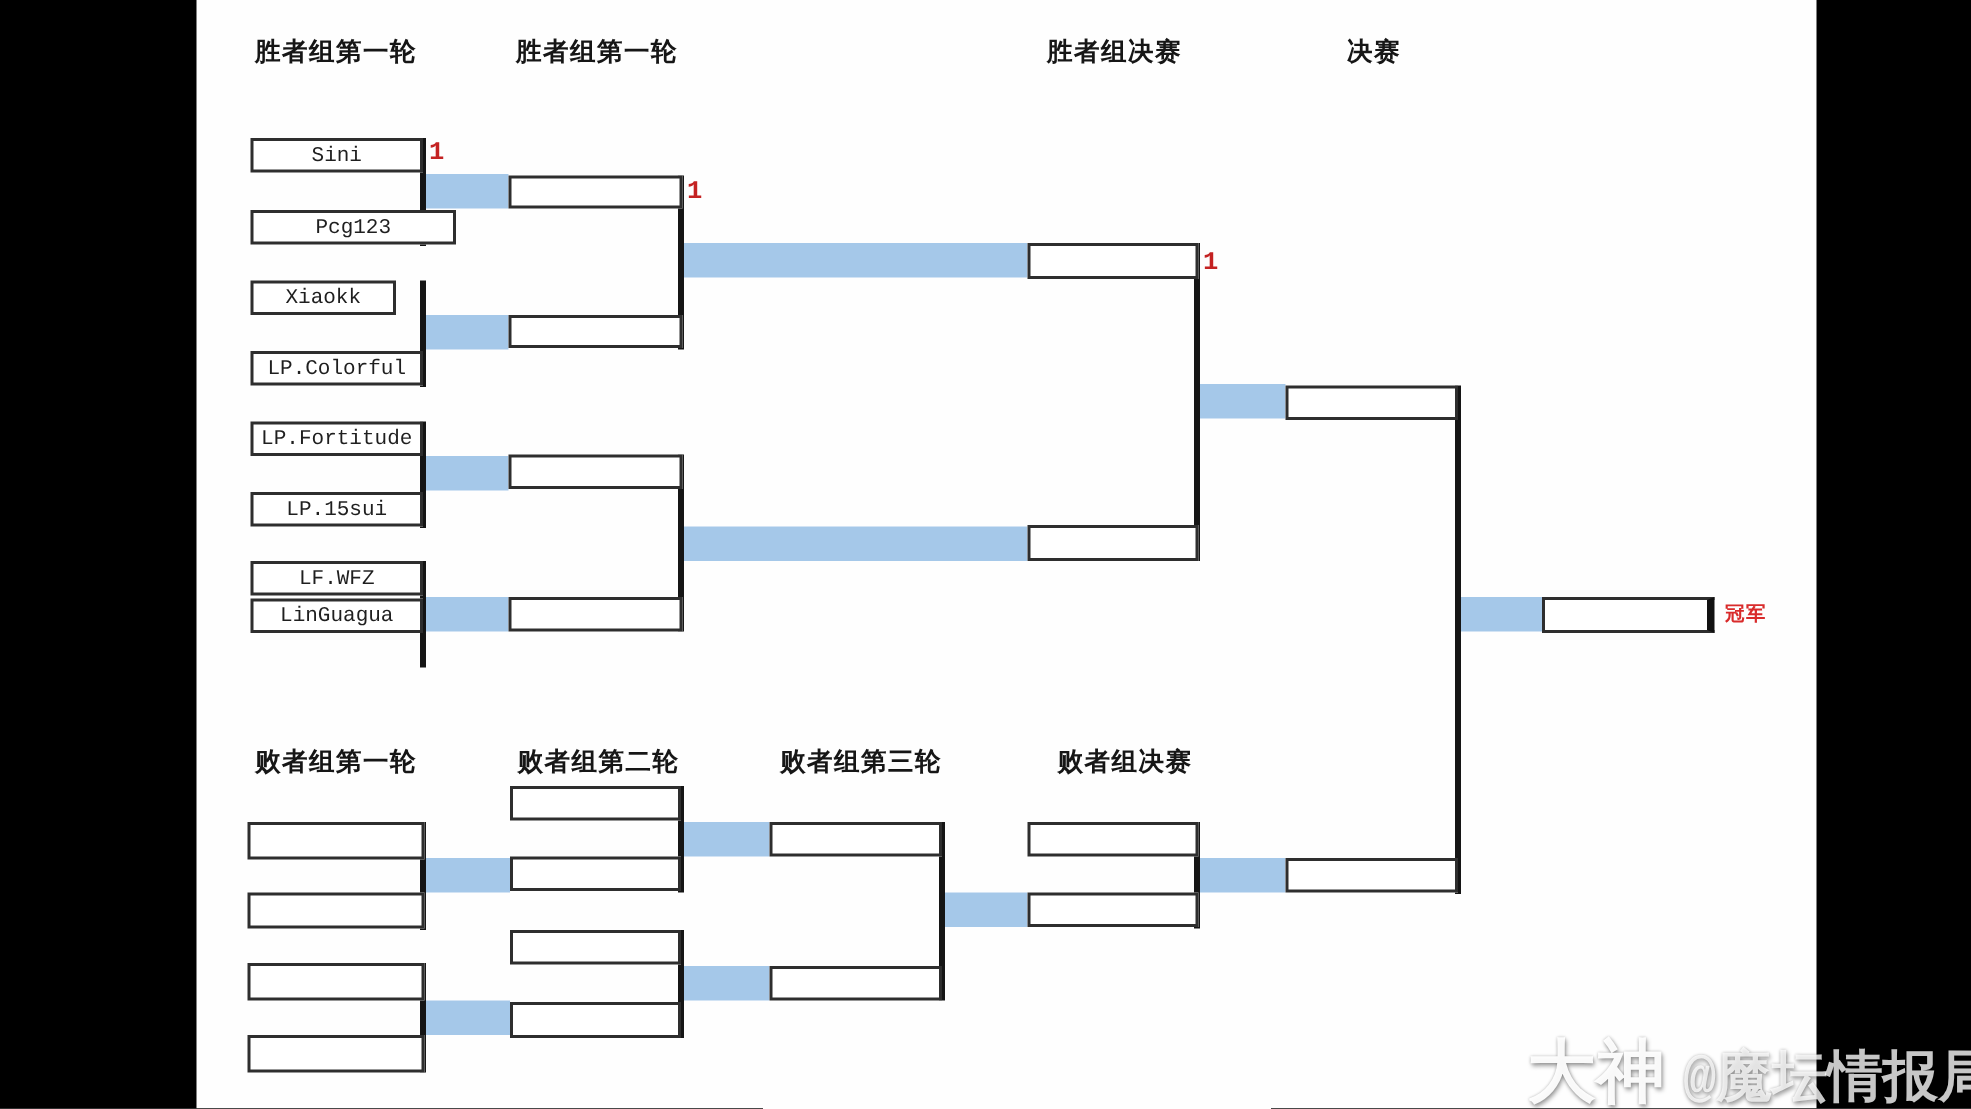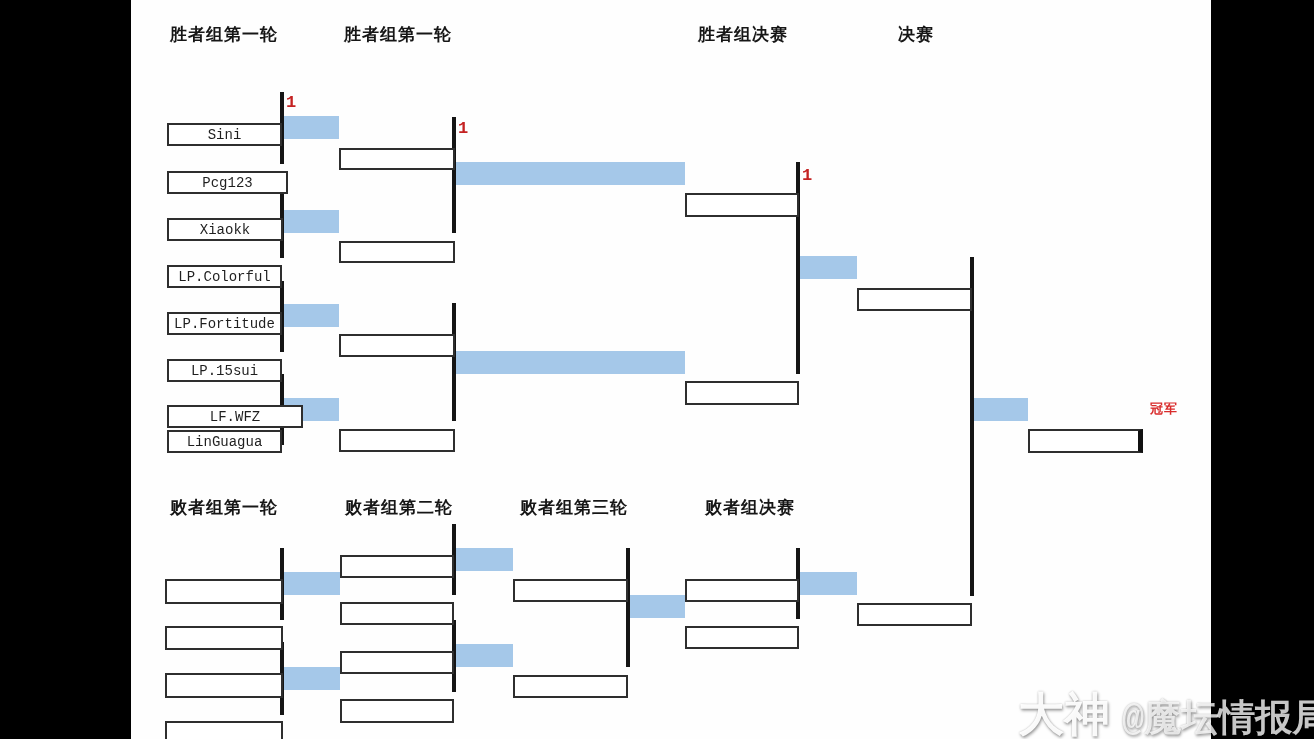--- a/index.html
+++ b/index.html
@@ -8,21 +8,21 @@
     background:#000;font-family:Liberation Mono, monospace;
   }
   .canvas{position:absolute;left:131px;top:0;width:1080px;height:739px;background:#fefefe;}
   .hdr{
     position:absolute;font-size:17px;font-weight:bold;color:#161616;
     letter-spacing:1px;white-space:nowrap;
   }
   .box{
     position:absolute;box-sizing:border-box;background:#fff;
     border:2px solid #2e2e2e;display:flex;align-items:center;justify-content:center;
-    font-size:14px;color:#1f1f1f;white-space:nowrap;margin-top:31px;
+    font-size:14px;color:#1f1f1f;white-space:nowrap;
   }
   .vline{position:absolute;width:4px;background:#151515;}
   .hbar{position:absolute;height:23px;background:var(--blue,#a5c8e9);}
   .score{
     position:absolute;font-size:17px;font-weight:bold;color:var(--red,#c42222);
     line-height:1;
   }
   .champ-label{
     position:absolute;font-size:13px;font-weight:bold;color:var(--champred,#d92b2b);
     letter-spacing:1px;white-space:nowrap;
@@ -76,26 +76,26 @@
   <div class="vline" style="left:970px;top:257px;height:339px"></div>
 
   <div class="vline" style="left:280px;top:548px;height:72px"></div>
   <div class="vline" style="left:280px;top:642px;height:73px"></div>
   <div class="vline" style="left:452px;top:524px;height:71px"></div>
   <div class="vline" style="left:452px;top:620px;height:72px"></div>
   <div class="vline" style="left:626px;top:548px;height:119px"></div>
   <div class="vline" style="left:796px;top:548px;height:71px"></div>
 
   <div class="box" style="left:167px;top:92px;width:115px;height:23px">Sini</div>
-  <div class="box" style="left:167px;top:140px;width:121px;height:23px">Pcg123</div>
-  <div class="box" style="left:167px;top:187px;width:116px;height:23px">Xiaokk</div>
+  <div class="box" style="left:167px;top:140px;width:137px;height:23px">Pcg123</div>
+  <div class="box" style="left:167px;top:187px;width:97px;height:23px">Xiaokk</div>
   <div class="box" style="left:167px;top:234px;width:115px;height:23px">LP.Colorful</div>
   <div class="box" style="left:167px;top:281px;width:115px;height:23px">LP.Fortitude</div>
   <div class="box" style="left:167px;top:328px;width:115px;height:23px">LP.15sui</div>
-  <div class="box" style="left:167px;top:374px;width:136px;height:23px">LF.WFZ</div>
+  <div class="box" style="left:167px;top:374px;width:115px;height:23px">LF.WFZ</div>
   <div class="box" style="left:167px;top:399px;width:115px;height:23px">LinGuagua</div>
 
   <div class="box" style="left:339px;top:117px;width:116px;height:22px"></div>
   <div class="box" style="left:339px;top:210px;width:116px;height:22px"></div>
   <div class="box" style="left:339px;top:303px;width:116px;height:23px"></div>
   <div class="box" style="left:339px;top:398px;width:116px;height:23px"></div>
 
   <div class="box" style="left:685px;top:162px;width:114px;height:24px"></div>
   <div class="box" style="left:685px;top:350px;width:114px;height:24px"></div>
   <div class="box" style="left:857px;top:257px;width:115px;height:23px"></div>

